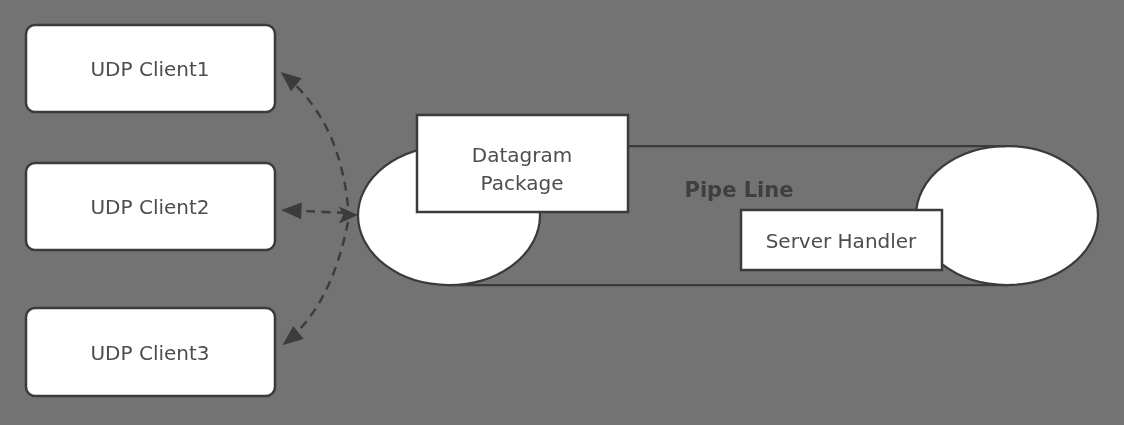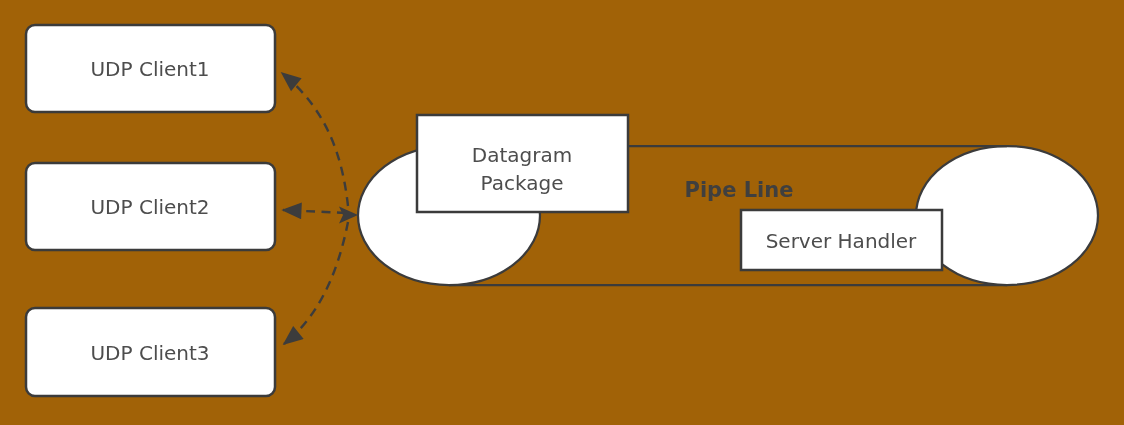--- a/index.html
+++ b/index.html
@@ -4,21 +4,21 @@
 <style>
   html, body {
     margin: 0;
     padding: 0;
     background: #ffffff;
   }
   #stage {
     position: relative;
     width: 1124px;
     height: 425px;
-    background: #a16207;
+    background: #737373;
     overflow: hidden;
   }
   svg {
     display: block;
   }
   .shape {
     fill: #ffffff;
     stroke: #3b3b3b;
     stroke-width: 2.5;
   }

